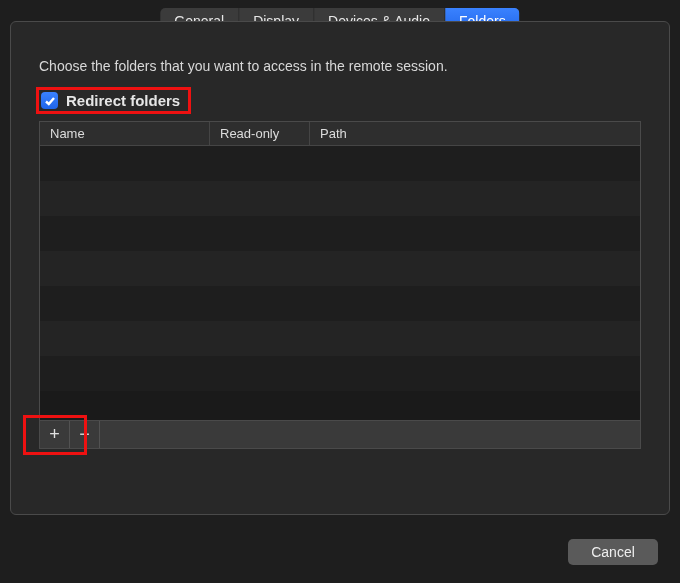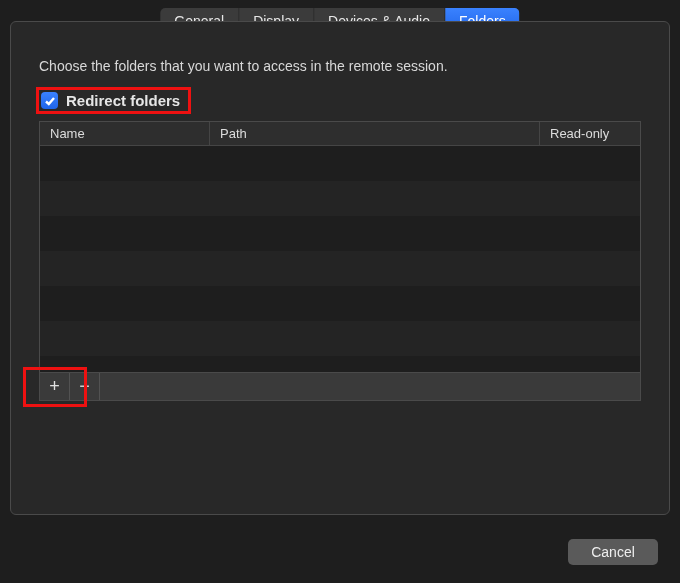--- a/index.html
+++ b/index.html
@@ -74,21 +74,21 @@
     display: flex;
     align-items: center;
     justify-content: center;
   }
   .checkbox svg { width: 12px; height: 12px; stroke: #fff; stroke-width: 2.4; fill: none; }
   .checkbox-label { font-size: 15px; color: #e6e6e6; }
   .highlight { outline: 3px solid #e11; outline-offset: 0; }
   
   .table-wrap {
     border: 1px solid #4a4a4a;
-    height: 280px;
+    height: 328px;
     display: flex;
     flex-direction: column;
     background: #1a1a1a;
   }
   .thead {
     display: flex;
     background: #2e2e2e;
     border-bottom: 1px solid #454545;
     height: 24px;
   }
@@ -180,22 +180,22 @@
         <svg viewBox="0 0 12 12">
             <polyline points="2,6.5 4.8,9 10,3"></polyline>
           </svg>
       </span>
       <span class="checkbox-label">Redirect folders</span>
     </div>
 
     <div class="table-wrap">
       <div class="thead">
         <div class="th col-name">Name</div>
+        <div class="th col-readonly">Read-only</div>
         <div class="th col-path">Path</div>
-        <div class="th col-readonly">Read-only</div>
       </div>
       <div class="tbody">
         <div class="trow"></div>
         <div class="trow"></div>
         <div class="trow"></div>
         <div class="trow"></div>
         <div class="trow"></div>
         <div class="trow"></div>
         <div class="trow"></div>
       </div>

